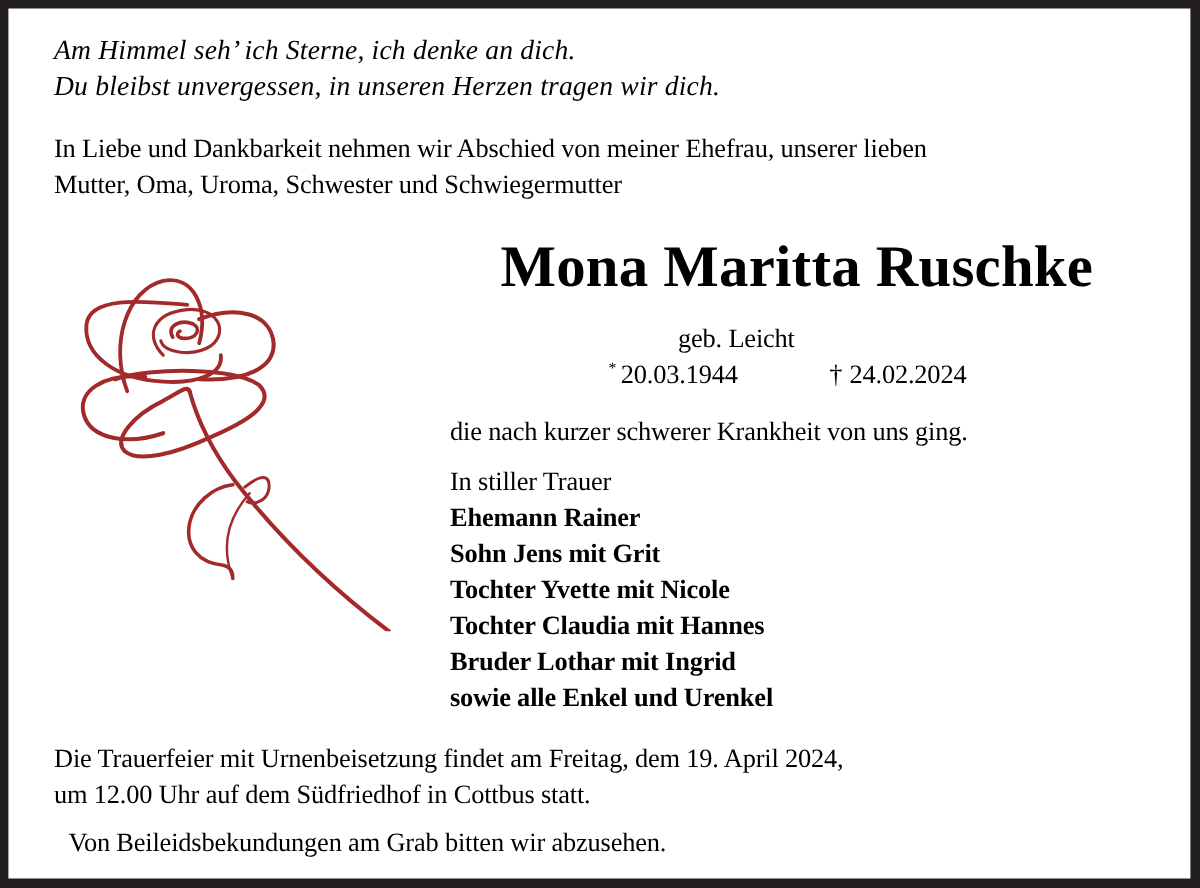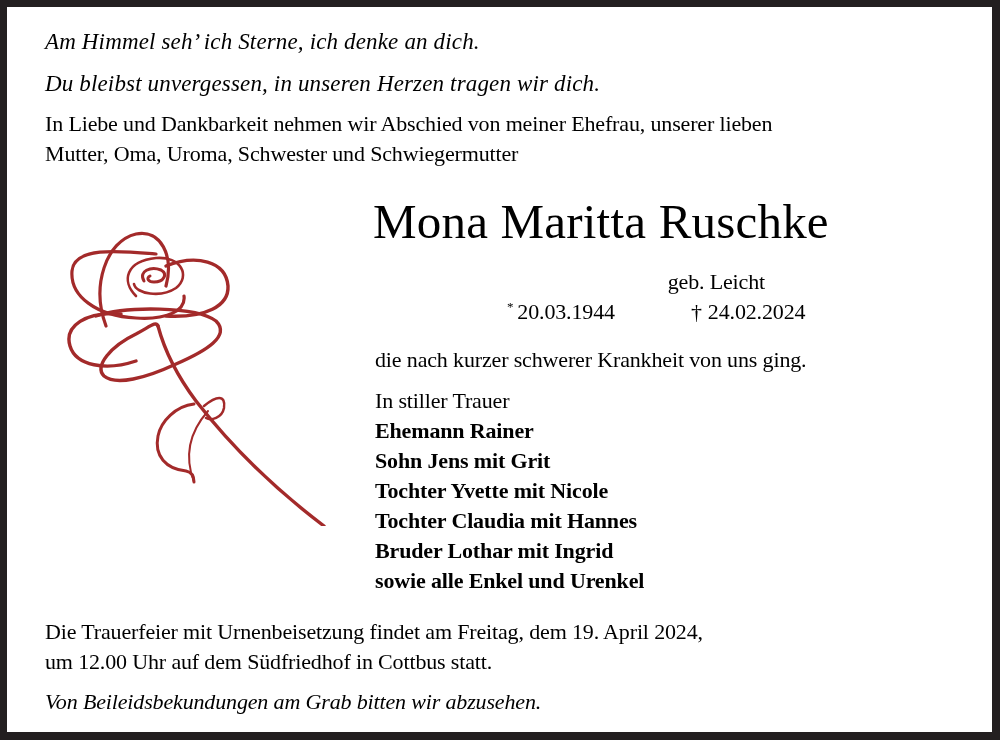--- a/index.html
+++ b/index.html
@@ -11,33 +11,33 @@
     border-width: 7px 8px 8px 7px;
     background: #ffffff;
   }
   .txt {
     position: absolute; white-space: nowrap;
     font-family: "Liberation Serif", "DejaVu Serif", serif;
     color: #000000;
   }
   .verse { font-style: italic; font-size: 23px; letter-spacing: 0.15px; }
   .body { font-size: 22px; letter-spacing: -0.15px; }
-  .name { font-size: 49px; font-weight: normal; letter-spacing: 0.2px; }
-  .center { text-align: right; }
+  .name { font-size: 49px; font-weight: bold; letter-spacing: 0.2px; margin-left: 44px; }
+  .center { text-align: left; }
   .bold { font-weight: bold; }
   .sup { font-size: 13px; vertical-align: 8px; margin-right: 4px; }
   .rose { position: absolute; left: 66px; top: 226px; width: 270px; height: 300px; }
 </style>
 </head>
 <body>
 
 <div class="frame">
 
   <div class="txt verse" style="left:38px; top:22px;">Am Himmel seh’ ich Sterne, ich denke an dich.</div>
-  <div class="txt verse" style="left:38px; top:52px;margin-top:12px;">Du bleibst unvergessen, in unseren Herzen tragen wir dich.</div>
+  <div class="txt verse" style="left:38px; top:52px;">Du bleibst unvergessen, in unseren Herzen tragen wir dich.</div>
 
   <div class="txt body" style="left:38px; top:134px;">Mutter, Oma, Uroma, Schwester und Schwiegermutter</div>
   <div class="txt body" style="left:38px; top:104px;">In Liebe und Dankbarkeit nehmen wir Abschied von meiner Ehefrau, unserer lieben</div>
 
   <div class="txt name" style="left:366px; top:186px;">Mona Maritta Ruschke</div>
 
   <div class="txt body center" style="left:558px; top:262px; width:200px;">geb. Leicht</div>
 
   <div class="txt body" style="left:500px; top:292px;">
     <span class="sup">*</span><span>20.03.1944</span>
@@ -52,21 +52,21 @@
   <div class="txt body bold" style="left:368px; top:411px;">Ehemann Rainer</div>
   <div class="txt body bold" style="left:368px; top:441px;text-align:right;">Sohn Jens mit Grit</div>
   <div class="txt body bold" style="left:368px; top:471px;">Tochter Yvette mit Nicole</div>
   <div class="txt body bold" style="left:368px; top:531px;">Bruder Lothar mit Ingrid</div>
   <div class="txt body bold" style="left:368px; top:501px;">Tochter Claudia mit Hannes</div>
   <div class="txt body bold" style="left:368px; top:561px;">sowie alle Enkel und Urenkel</div>
 
   <div class="txt body" style="left:38px; top:612px;">Die Trauerfeier mit Urnenbeisetzung findet am Freitag, dem 19. April 2024,</div>
   <div class="txt body" style="left:38px; top:642px;">um 12.00 Uhr auf dem Südfriedhof in Cottbus statt.</div>
 
-  <div class="txt body" style="left:38px; top:682px;font-style:italic;">Von Beileidsbekundungen am Grab bitten wir abzusehen.</div>
+  <div class="txt body" style="left:50px; top:682px;">Von Beileidsbekundungen am Grab bitten wir abzusehen.</div>
 </div>
 
 <svg class="rose" viewBox="0 0 270 300" fill="none" stroke="#a32a2a" stroke-linecap="round" stroke-linejoin="round">
 
   <path d="M40 100 C 25 60, 40 15, 70 8 C 95 3, 108 30, 100 60" stroke-width="3.2"></path>
 
   <path d="M90 28 C 55 25, 8 20, 6 45 C 4 70, 30 90, 70 92 C 100 94, 120 85, 118 70" stroke-width="3.2"></path>
 
   <path d="M100 40 C 130 28, 160 35, 162 60 C 163 80, 140 92, 100 90" stroke-width="3.4"></path>
 

